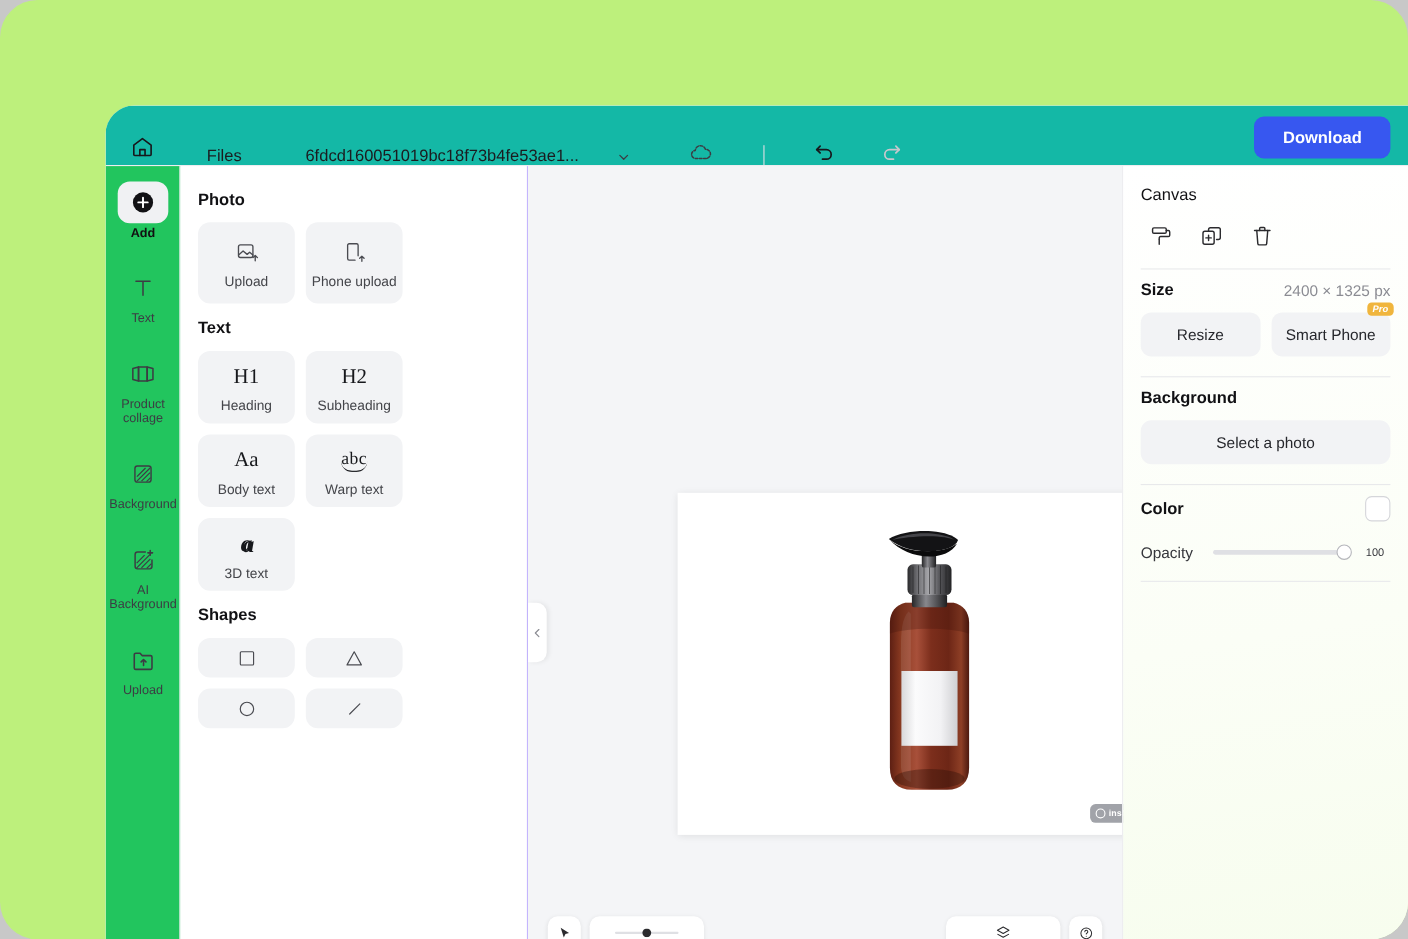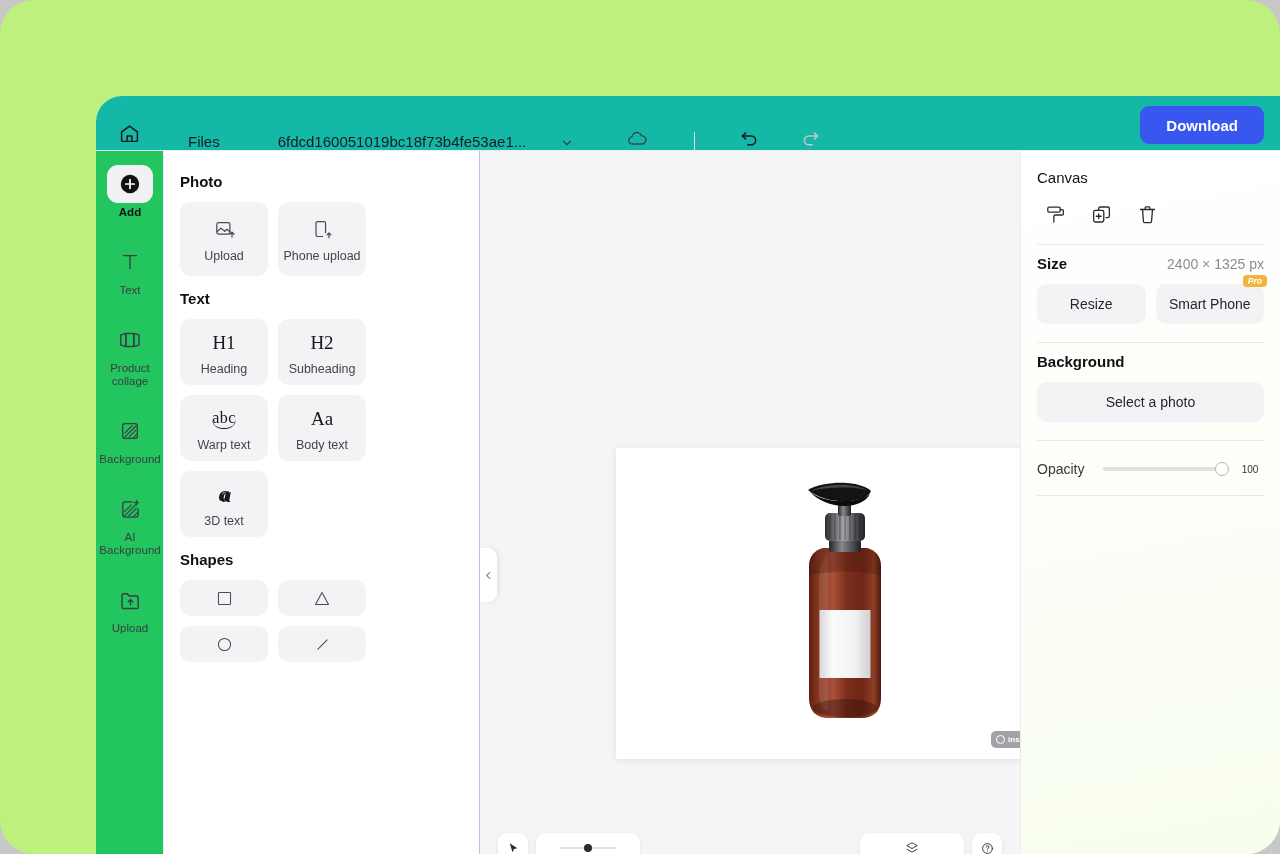--- a/index.html
+++ b/index.html
@@ -390,28 +390,28 @@
       <div class="tile-row">
         <div class="tile tile-text">
           <div class="tile-ico glyph-serif">H1</div>
           <div class="tile-lbl">Heading</div>
         </div>
         <div class="tile tile-text">
           <div class="tile-ico glyph-serif">H2</div>
           <div class="tile-lbl">Subheading</div>
         </div>
         <div class="tile tile-text">
+          <div class="tile-ico glyph-serif">Aa</div>
+          <div class="tile-lbl">Body text</div>
+        </div>
+        <div class="tile tile-text">
           <div class="tile-ico">
             <span class="glyph-abc">abc</span>
           </div>
           <div class="tile-lbl">Warp text</div>
-        </div>
-        <div class="tile tile-text">
-          <div class="tile-ico glyph-serif">Aa</div>
-          <div class="tile-lbl">Body text</div>
         </div>
         <div class="tile tile-text">
           <div class="tile-ico glyph-3d">a</div>
           <div class="tile-lbl">3D text</div>
         </div>
       </div>
 
       <div class="sec-title">Shapes</div>
       <div class="tile-row">
         <div class="tile tile-shape">
@@ -589,20 +589,24 @@
       <div class="rp-sep"></div>
 
       <div class="rp-rowline">
         <span class="rp-lbl">Background</span>
       </div>
 
       <div class="rp-wide-btn">Select a photo</div>
 
       <div class="rp-sep"></div>
 
+      <div class="rp-rowline">
+        <span class="rp-lbl">Color</span>
+        <span class="swatch"></span>
+      </div>
 
       <div class="rp-opacity">
         <span class="op-lbl">Opacity</span>
         <span class="op-track">
           <span class="op-fill" id="op-fill" style="width: 100%;"></span>
           <span class="op-knob" id="op-knob" style="left: calc(100% - 7px);"></span>
         </span>
         <span class="op-val">100</span>
       </div>
 

